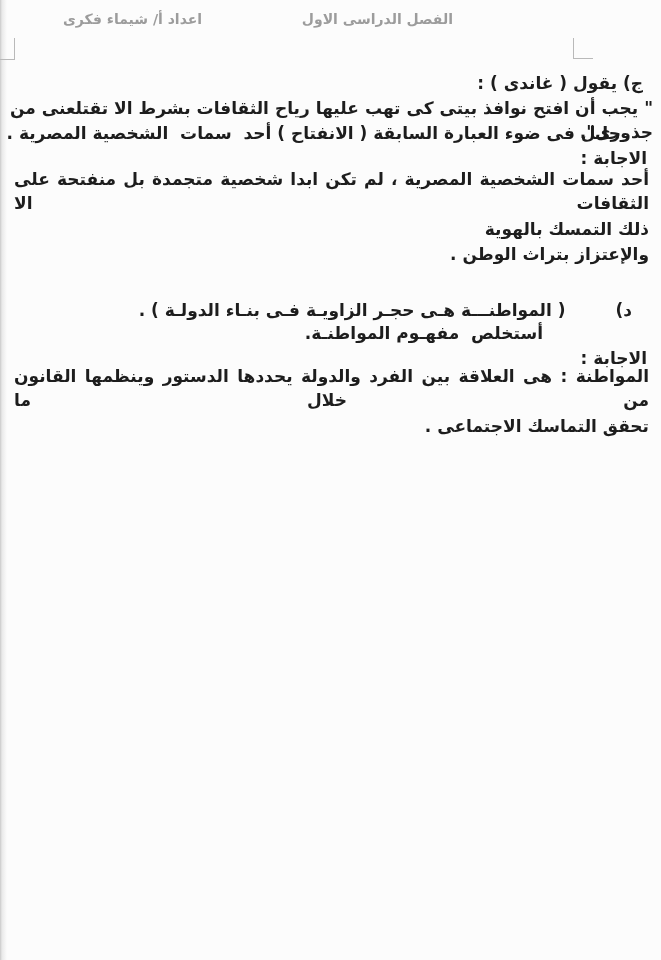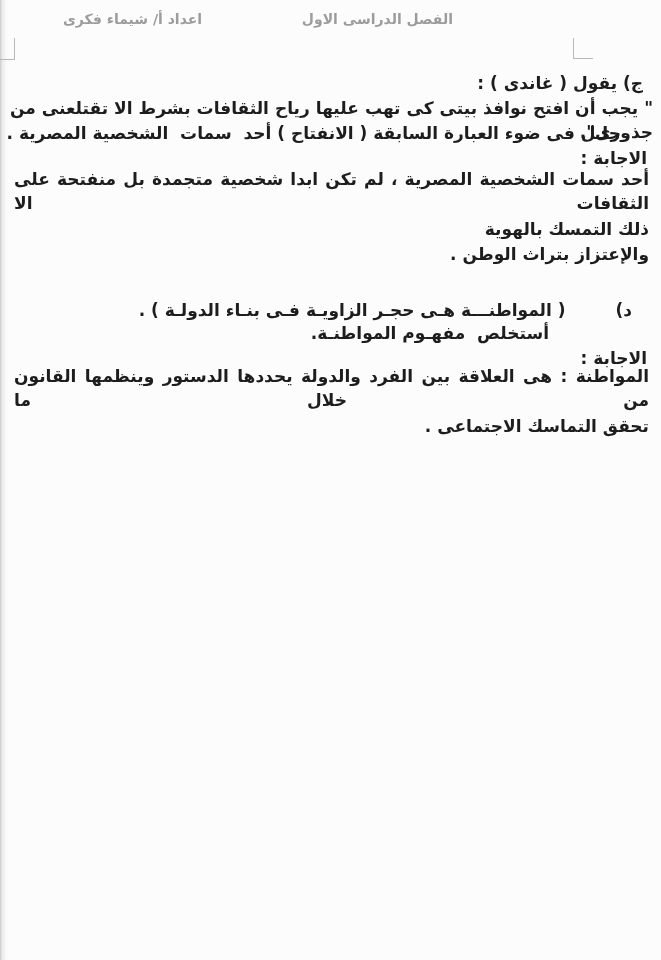--- a/index.html
+++ b/index.html
@@ -101,20 +101,20 @@
   <div class="line stretch" style="top:167px;">أحد سمات الشخصية المصرية ، لم تكن ابدا شخصية متجمدة بل منفتحة على الثقافات الا</div>
   <div class="line" style="top:217px; right:12px;">ذلك التمسك بالهوية</div>
   <div class="line" style="top:242px; right:12px;">والإعتزاز بتراث الوطن .</div>
 
   <div class="line d-head" style="top:298px; right:29px;">
     <span>د)</span>
     <span class="gap"></span>
     <span>( المواطنـــة هـى حجـر الزاويـة فـى بنـاء الدولـة ) .</span>
   </div>
 
-  <div class="line" style="top:321px; right:112px;">أستخلص  مفهـوم المواطنـة.</div>
+  <div class="line" style="top:321px; right:118px;">أستخلص  مفهـوم المواطنـة.</div>
 
   <div class="line" style="top:346px; right:14px;">الاجابة :</div>
 
   <div class="line stretch" style="top:364px;">المواطنة : هى العلاقة بين الفرد والدولة يحددها الدستور وينظمها القانون من خلال ما</div>
   <div class="line" style="top:414px; right:12px;">تحقق التماسك الاجتماعى .</div>
 
 </div>
 
 </body></html>

